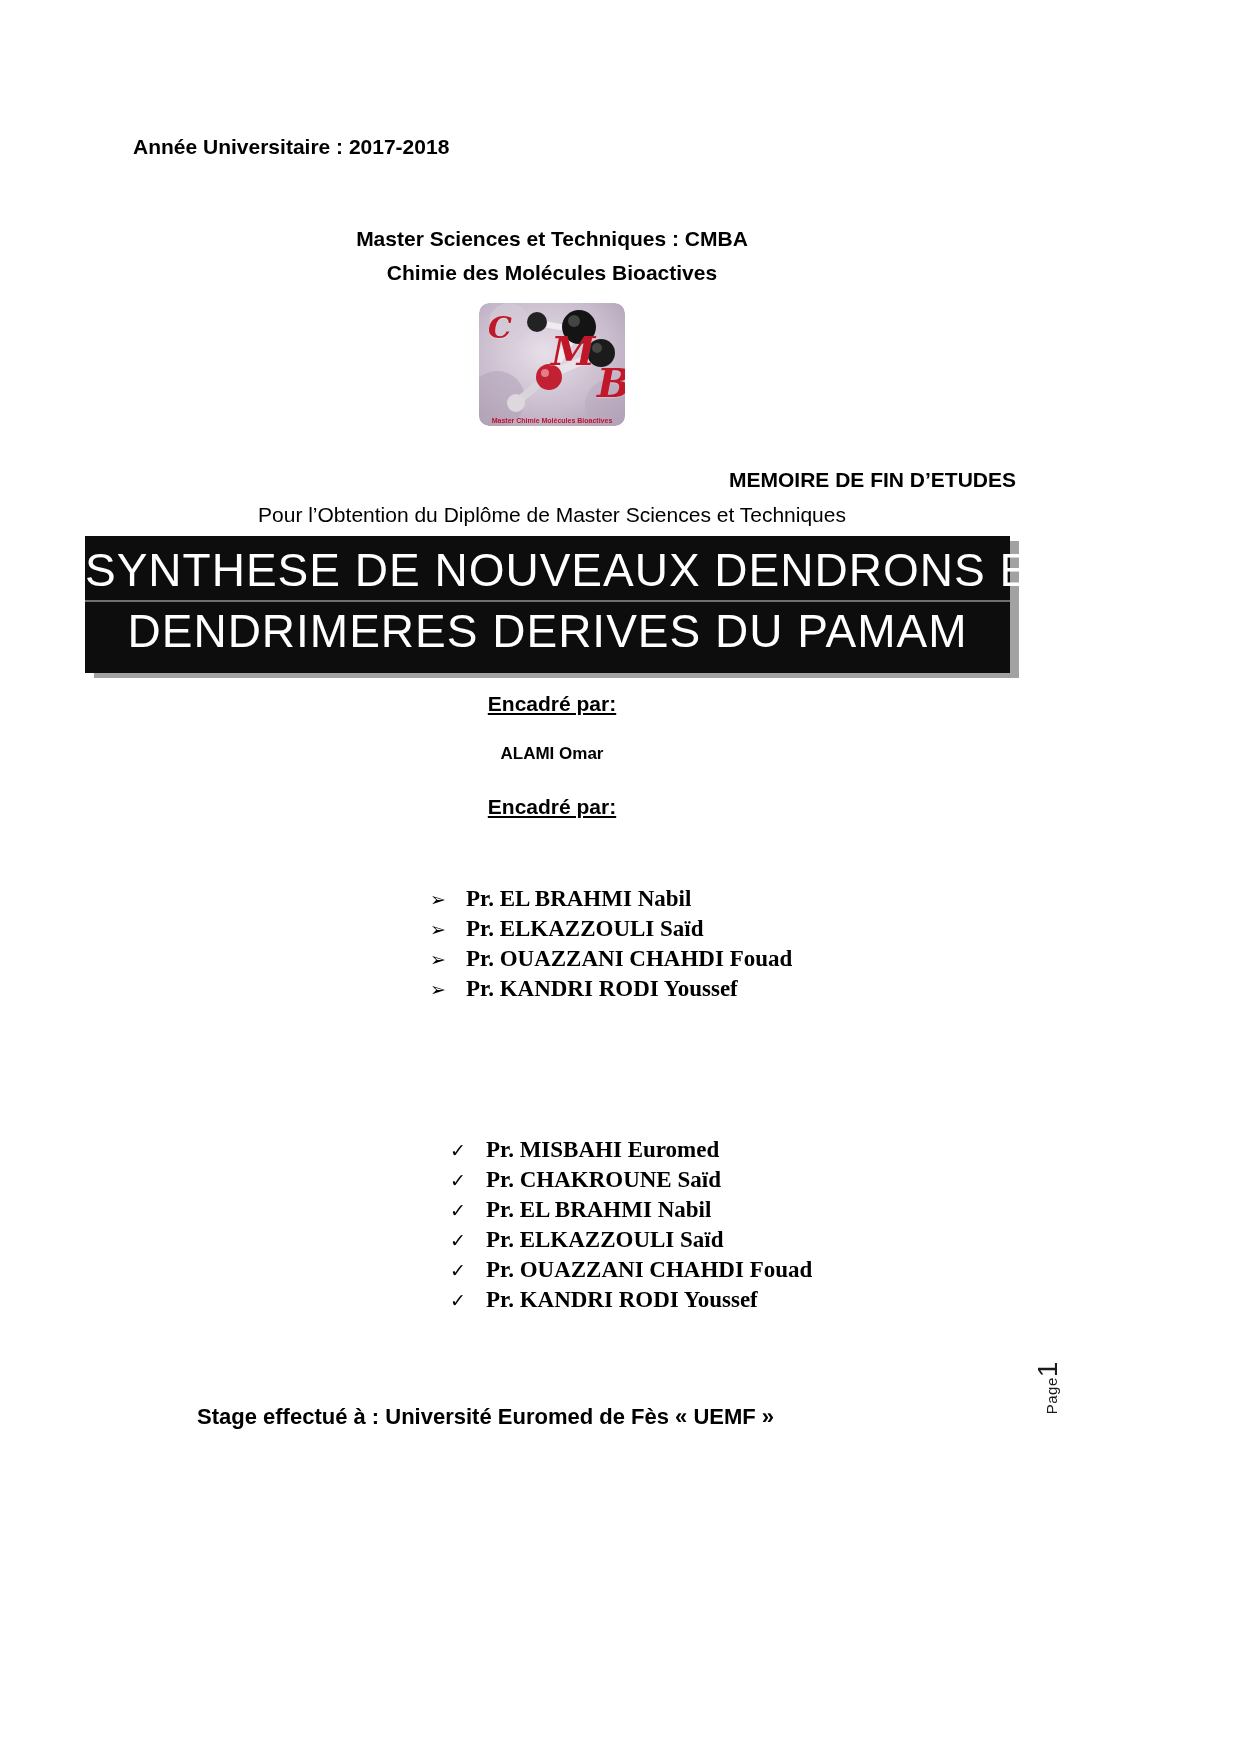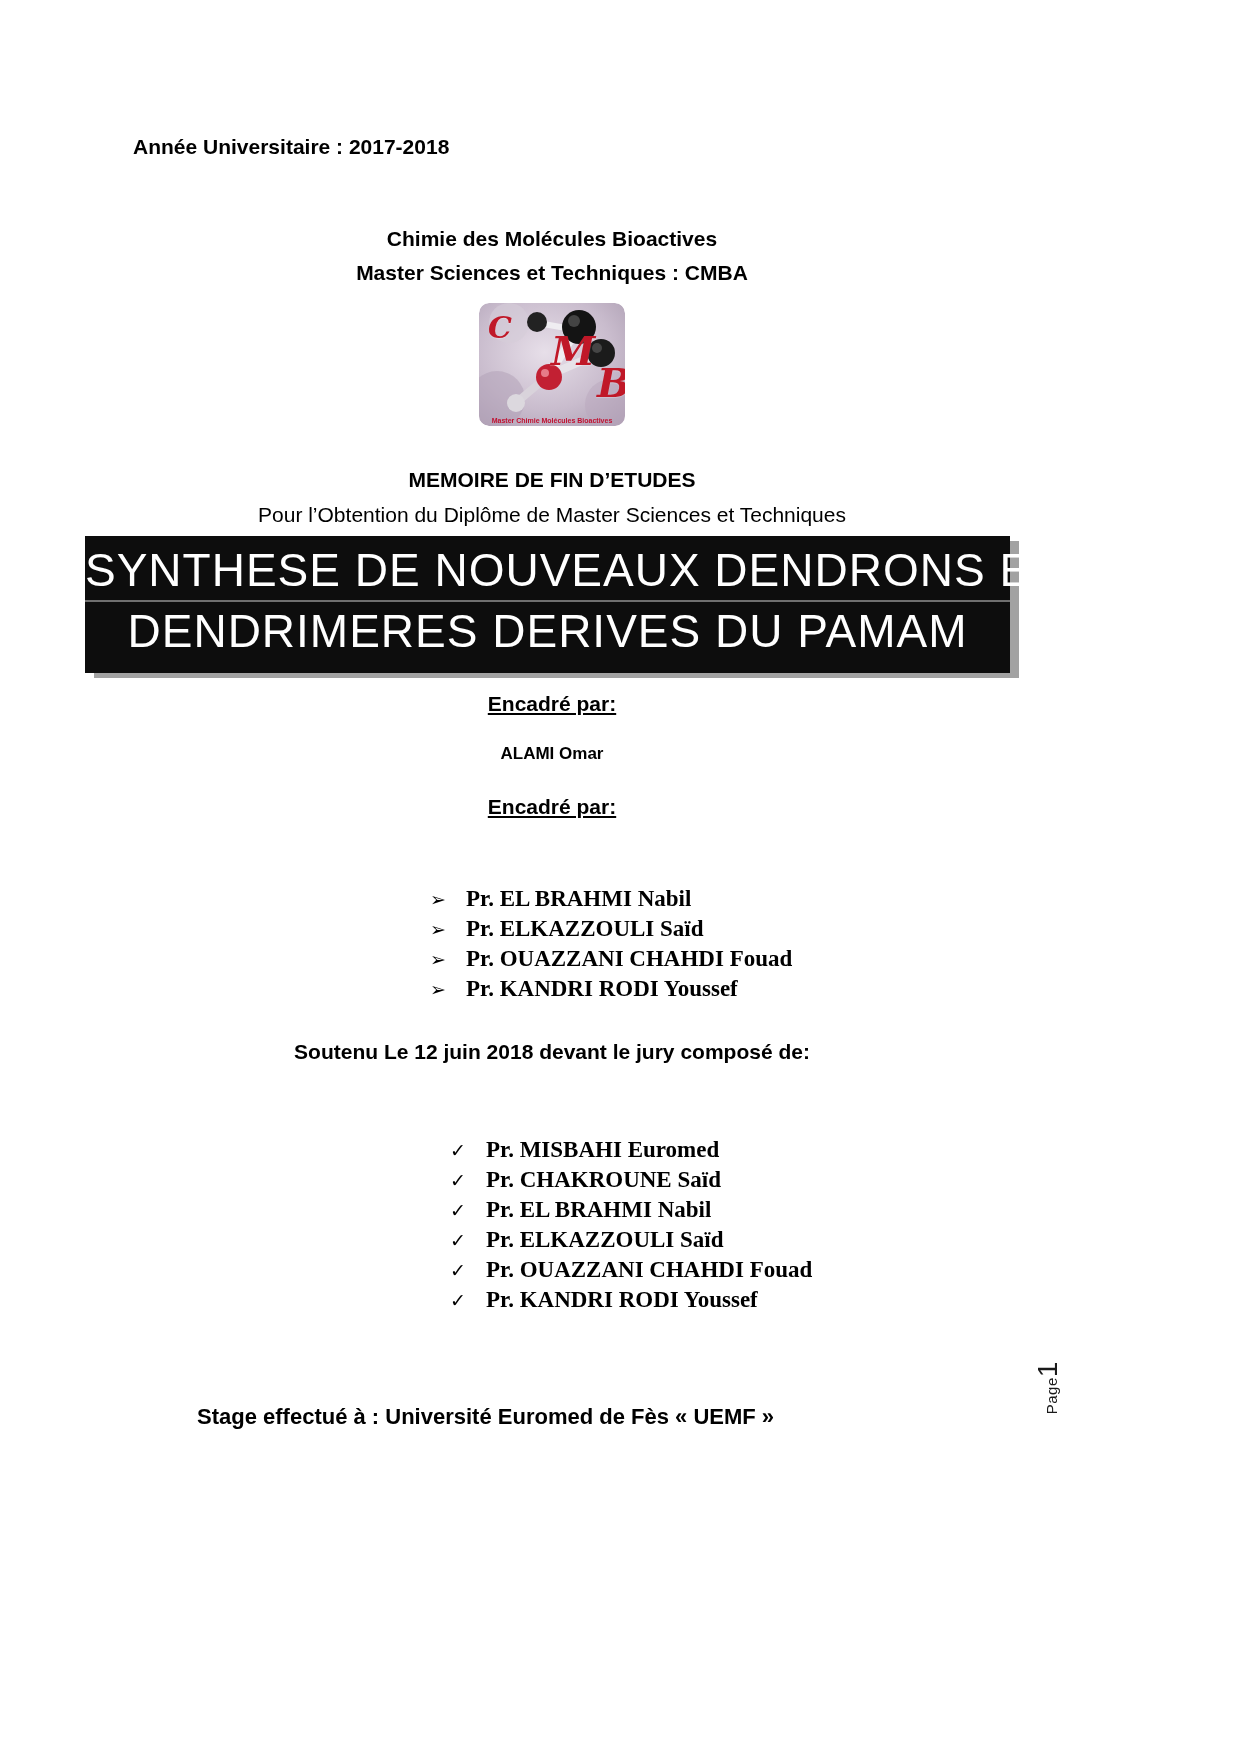--- a/index.html
+++ b/index.html
@@ -44,21 +44,21 @@
   .letter-c { left: 9px;  top: 10px;  font-size: 30px; }
   .letter-m { left: 72px; top: 28px;  font-size: 40px; }
   .letter-b { left: 118px; top: 60px; font-size: 40px; }
   .logo-caption {
     position: absolute; left: 0; bottom: 2px; width: 100%;
     font-size: 7px; color: #c01030; font-weight: bold;
     text-align: center; line-height: 1;
   }
   .memoire-title {
     position: absolute; top: 468px; left: 0; width: 100%;
-    font-size: 21px; font-weight: bold;
+    font-size: 21px; font-weight: bold; text-align: right;
   }
   .memoire-subtitle {
     position: absolute; top: 503px; left: 0; width: 100%;
     font-size: 21px; font-weight: normal;
   }
   .banner {
     position: absolute; top: 536px; left: -3px; width: 925px;
     background: #0d0d0d;
     color: #ffffff;
     box-shadow: 9px 5px 0 #a2a2a2;
@@ -116,22 +116,22 @@
 </head>
 <body>
 
 <div class="page">
 
   <div class="academic-year">Année Universitaire : 2017-2018</div>
 
   <div class="content">
 
     <div class="program">
+      <div>Master Sciences et Techniques : CMBA</div>
       <div>Chimie des Molécules Bioactives</div>
-      <div>Master Sciences et Techniques : CMBA</div>
     </div>
 
     <div class="logo">
       <svg width="146" height="123" viewBox="0 0 146 123">
         <defs>
           <radialGradient id="lgbg" cx="45%" cy="40%" r="85%">
             <stop offset="0%" stop-color="#e7dfe9"></stop>
             <stop offset="55%" stop-color="#c9bccd"></stop>
             <stop offset="100%" stop-color="#a596ab"></stop>
           </radialGradient>
@@ -184,21 +184,20 @@
       <div class="list-row">
         <span class="bullet">➢</span>
         <span>Pr. OUAZZANI CHAHDI Fouad</span>
       </div>
       <div class="list-row">
         <span class="bullet">➢</span>
         <span>Pr. KANDRI RODI Youssef</span>
       </div>
     </div>
 
-    <div class="defense-line">Soutenu Le 12  juin 2018  devant le jury composé de:</div>
 
     <div class="list jury">
       <div class="list-row">
         <span class="bullet">✓</span>
         <span>Pr. MISBAHI Euromed</span>
       </div>
       <div class="list-row">
         <span class="bullet">✓</span>
         <span>Pr. CHAKROUNE Saïd</span>
       </div>

